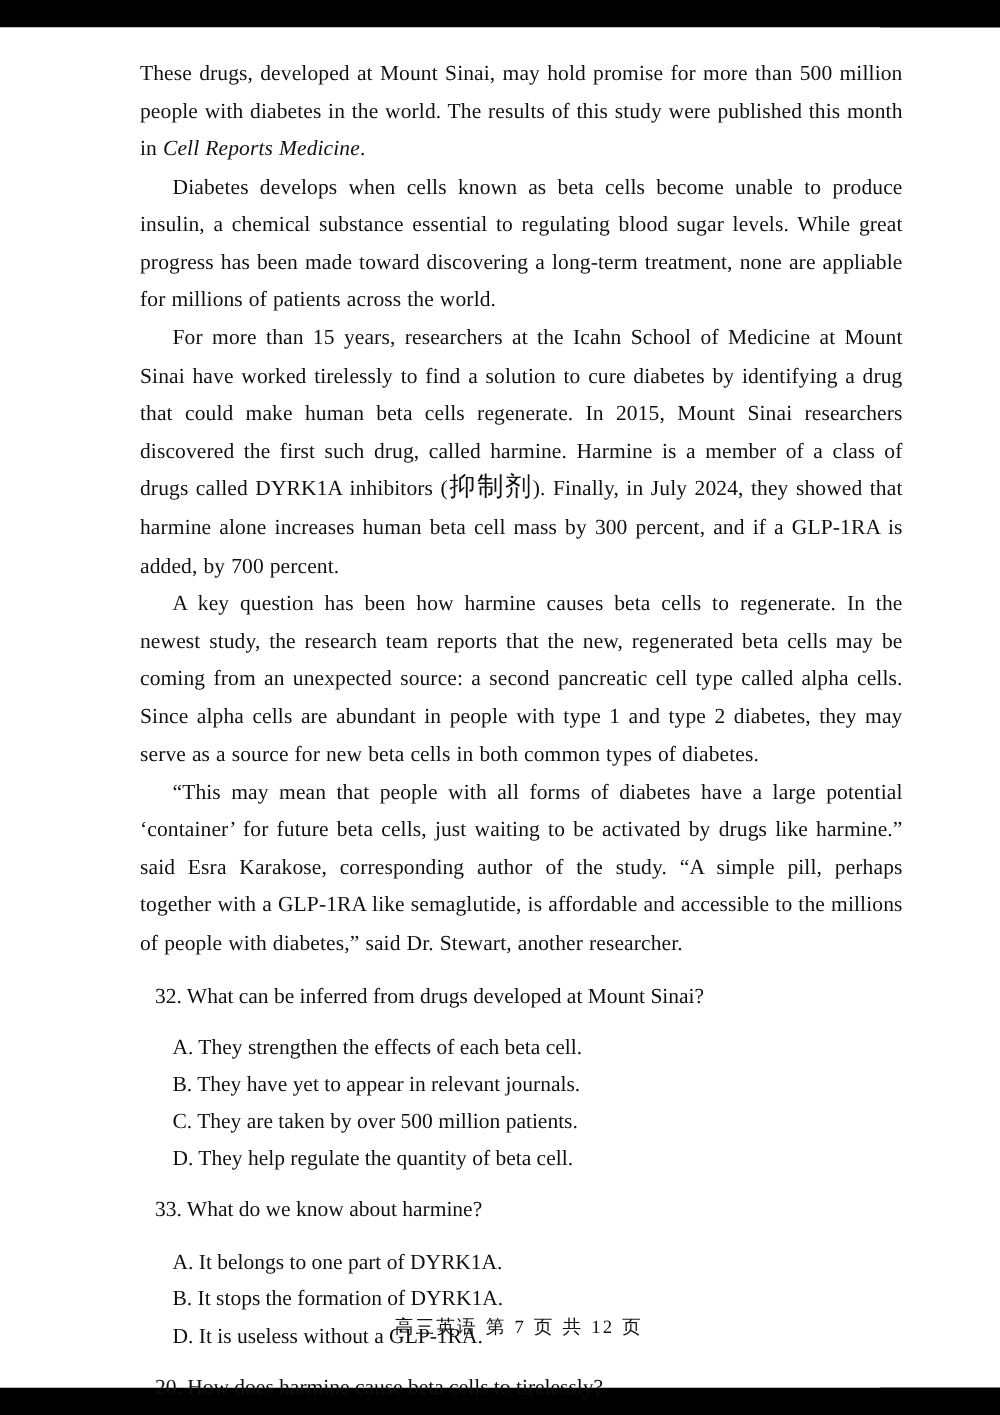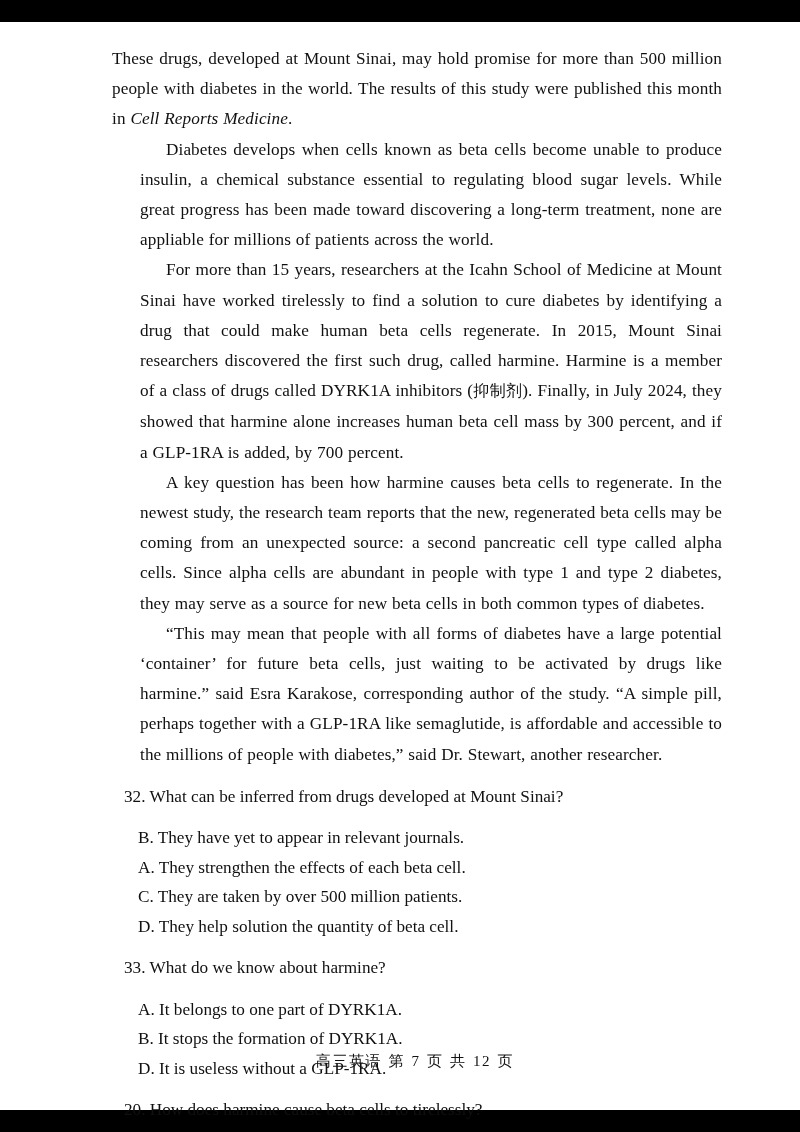--- a/index.html
+++ b/index.html
@@ -47,28 +47,27 @@
     text-align: justify;
     text-justify: inter-word;
     font-size: 17.2px;
     line-height: 30.2px;
     letter-spacing: 0.1px;
     word-spacing: 0.4px;
     -webkit-font-smoothing: none;
   }
   p.body-par.indent {
     text-indent: 26px;
-    margin-left: 28px;
   }
   .italic {
     font-style: italic;
   }
   .cjk {
     font-family: Liberation Mono, monospace;
-    font-size: 16px;
+    font-size: 21px;
   }
 
   
   .questions {
     margin-top: 0;
   }
   .question {
     margin: 12px;
     font-size: 17.2px;
     line-height: 29.5px;
@@ -132,24 +131,24 @@
       </p>
     </div>
 
     <div class="questions">
 
       <div>
         <p class="question">
           <span class="qnum">32.</span>
           <span>What can be inferred from drugs developed at Mount Sinai?</span>
         </p>
+        <p class="option">A. They strengthen the effects of each beta cell.</p>
         <p class="option">B. They have yet to appear in relevant journals.</p>
-        <p class="option">A. They strengthen the effects of each beta cell.</p>
         <p class="option">C. They are taken by over 500 million patients.</p>
-        <p class="option">D. They help solution the quantity of beta cell.</p>
+        <p class="option">D. They help regulate the quantity of beta cell.</p>
       </div>
 
       <div>
         <p class="question">
           <span class="qnum">33.</span>
           <span>What do we know about harmine?</span>
         </p>
         <p class="option">A. It belongs to one part of DYRK1A.</p>
         <p class="option">B. It stops the formation of DYRK1A.</p>
         <p class="option">D. It is useless without a GLP-1RA.</p>

